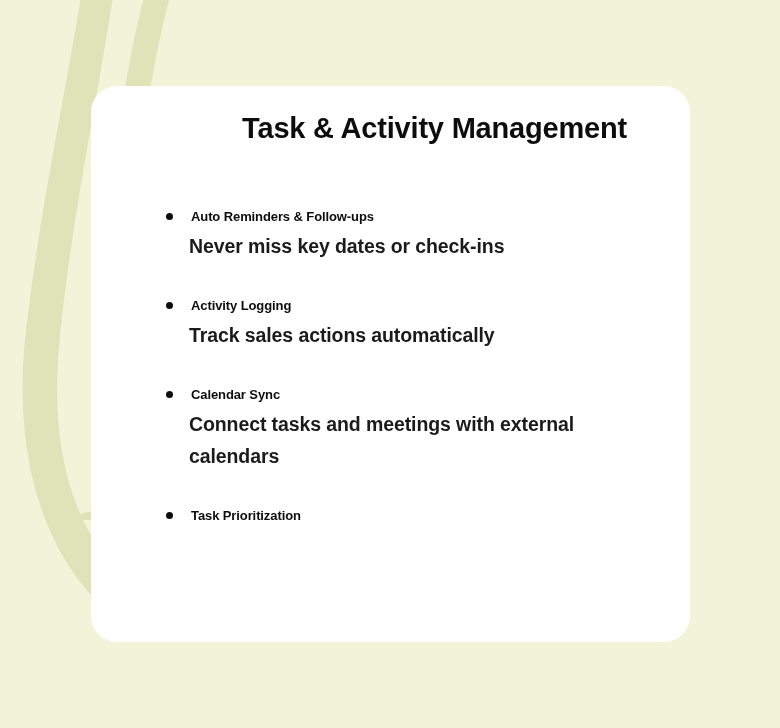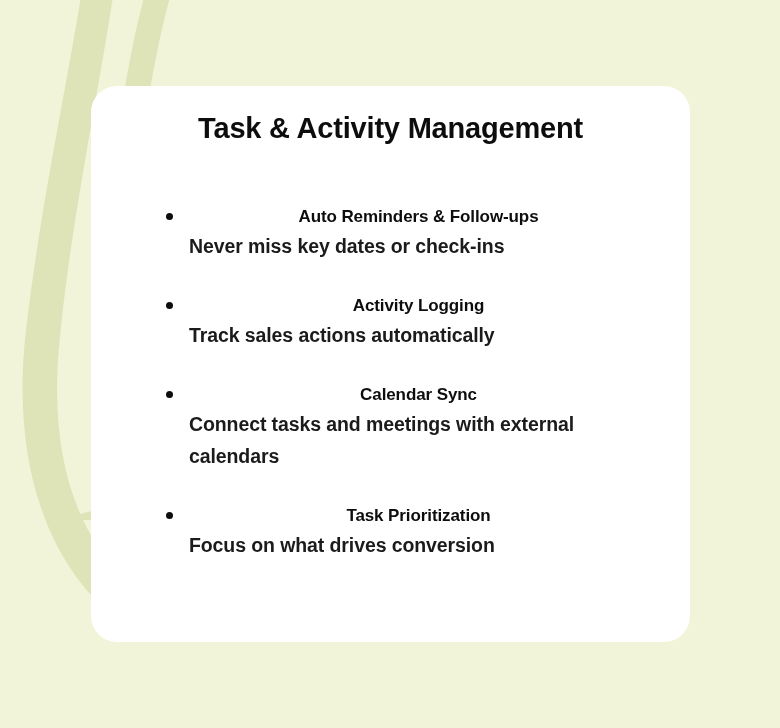--- a/index.html
+++ b/index.html
@@ -47,20 +47,21 @@
   #card-title {
     position: absolute;
     left: 0;
     top: 26px;
     width: 599px;
     text-align: center;
     font-size: 29px;
     font-weight: bold;
     color: #0d0d0d;
     letter-spacing: -0.2px;
+    padding-left: 44px;
   }
 
   #feature-list {
     position: absolute;
     left: 75px;
     top: 118px;
     width: 480px;
   }
 
   .feature-item {
@@ -76,26 +77,25 @@
     position: absolute;
     left: 0px;
     top: 9px;
     width: 7px;
     height: 7px;
     border-radius: 50%;
     background: #0d0d0d;
   }
 
   .feature-title {
-    font-size: 17px;
+    font-size: 13px;
     font-weight: bold;
     color: #0d0d0d;
     line-height: 26px;
     letter-spacing: -0.1px;
-    text-align: center;
   }
 
   .feature-desc {
     font-size: 19.5px;
     font-weight: bold;
     color: #1b1b1b;
     line-height: 32px;
     margin-left: -2px;
     letter-spacing: -0.1px;
   }
@@ -134,18 +134,17 @@
 
       <div class="feature-item">
         <span class="feature-bullet"></span>
         <div class="feature-title">Calendar Sync</div>
         <div class="feature-desc">Connect tasks and meetings with external calendars</div>
       </div>
 
       <div class="feature-item">
         <span class="feature-bullet"></span>
         <div class="feature-title">Task Prioritization</div>
-        <div class="feature-desc">Focus on what drives conversion</div>
       </div>
 
     </div>
   </div>
 </div>
 
 </body></html>

